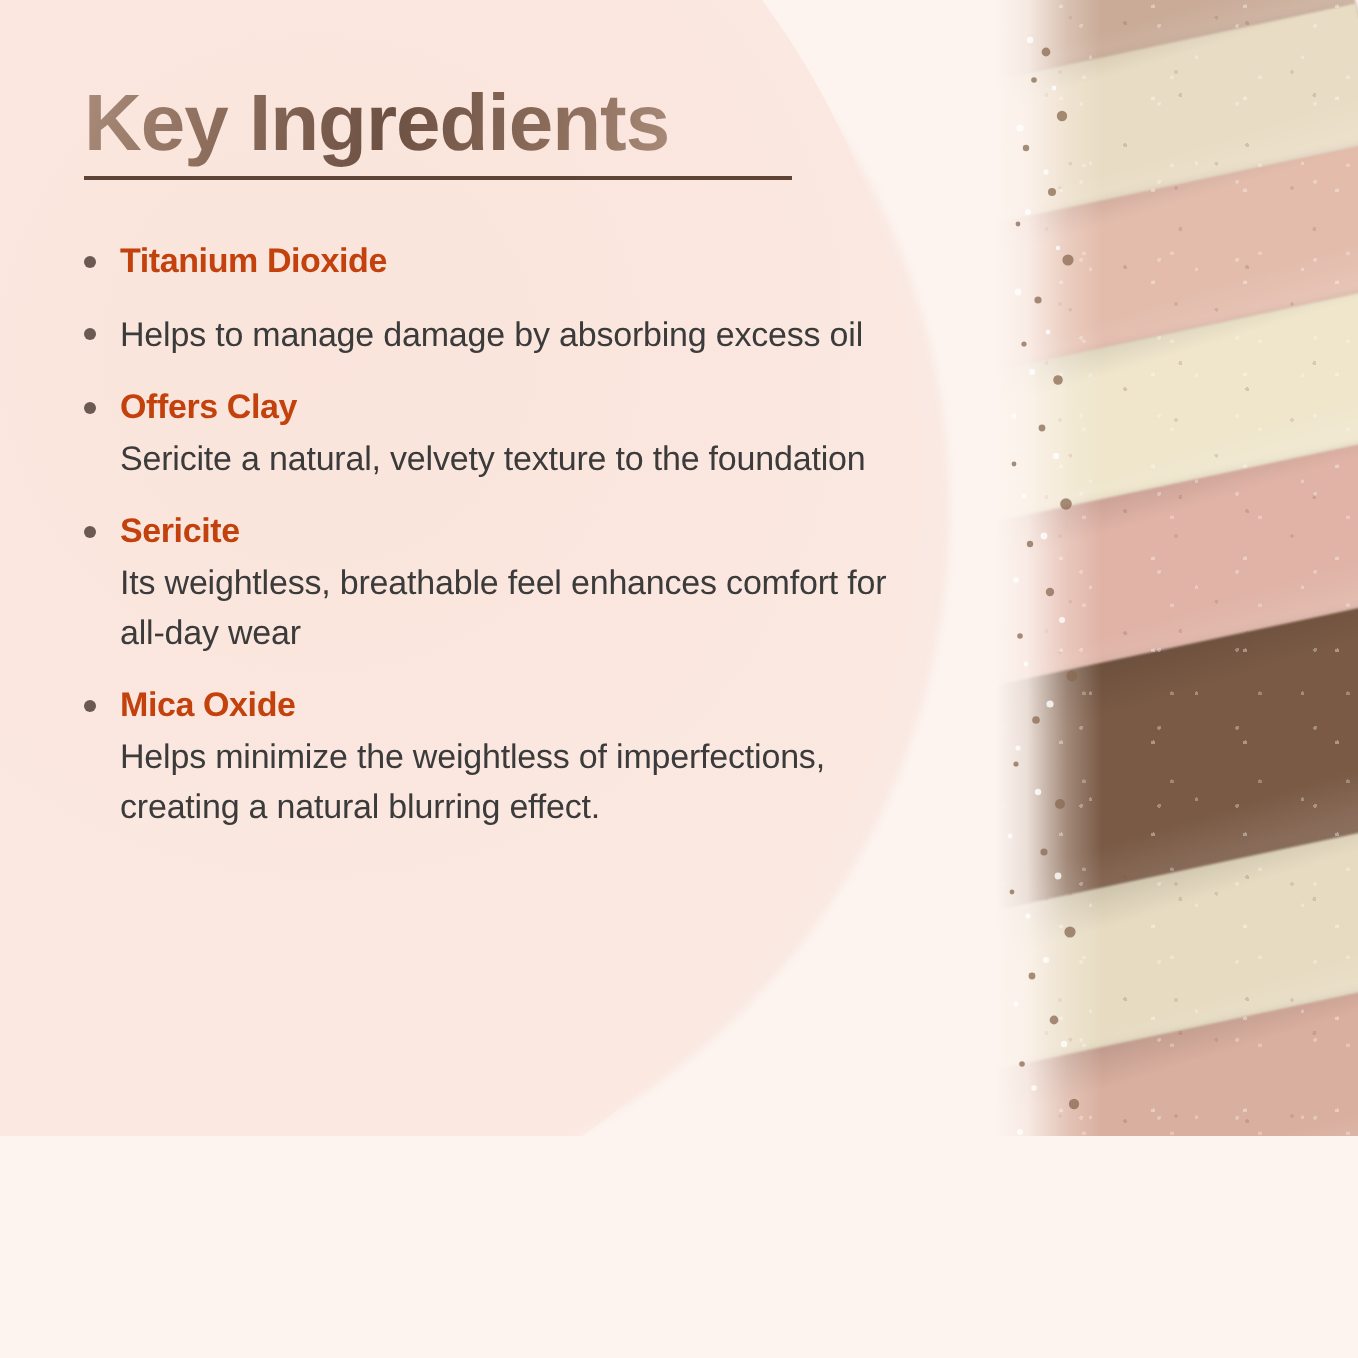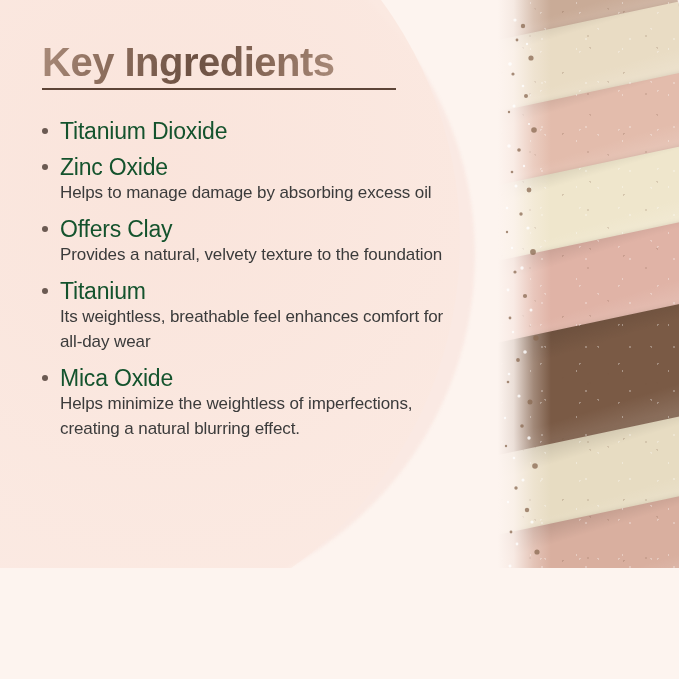--- a/index.html
+++ b/index.html
@@ -90,23 +90,23 @@
   .bullet {
     position: absolute;
     left: 0px;
     top: 9px;
     width: 6px;
     height: 6px;
     border-radius: 50%;
     background: #6b5a52;
   }
   .item-title {
-    font-size: 23px;
-    font-weight: normal;
-    color: #14532d;
+    font-size: 17px;
+    font-weight: bold;
+    color: #c2410c;
     line-height: 24px;
     letter-spacing: -0.2px;
   }
   .item-desc {
     font-size: 17px;
     font-weight: normal;
     color: #3b3b3b;
     line-height: 25px;
     letter-spacing: -0.1px;
     margin-top: 1px;
@@ -283,31 +283,30 @@
   <div class="content">
     <div class="page-title">Key Ingredients</div>
     <div class="title-underline"></div>
     <div class="list" id="ingredient-list">
         <div class="item">
           <span class="bullet"></span>
           <div class="item-title">Titanium Dioxide</div>
         </div>
         <div class="item">
           <span class="bullet"></span>
-          <div class="item-title">Zinc Oxide</div>
           <div class="item-desc">Helps to manage damage by absorbing excess oil</div>
         </div>
         <div class="item">
           <span class="bullet"></span>
           <div class="item-title">Offers Clay</div>
-          <div class="item-desc">Provides a natural, velvety texture to the foundation</div>
-        </div>
-        <div class="item">
-          <span class="bullet"></span>
-          <div class="item-title">Titanium</div>
+          <div class="item-desc">Sericite a natural, velvety texture to the foundation</div>
+        </div>
+        <div class="item">
+          <span class="bullet"></span>
+          <div class="item-title">Sericite</div>
           <div class="item-desc">Its weightless, breathable feel enhances comfort for all-day wear</div>
         </div>
         <div class="item">
           <span class="bullet"></span>
           <div class="item-title">Mica Oxide</div>
           <div class="item-desc">Helps minimize the weightless of imperfections, creating a natural blurring effect.</div>
         </div>
       </div>
   </div>
 

